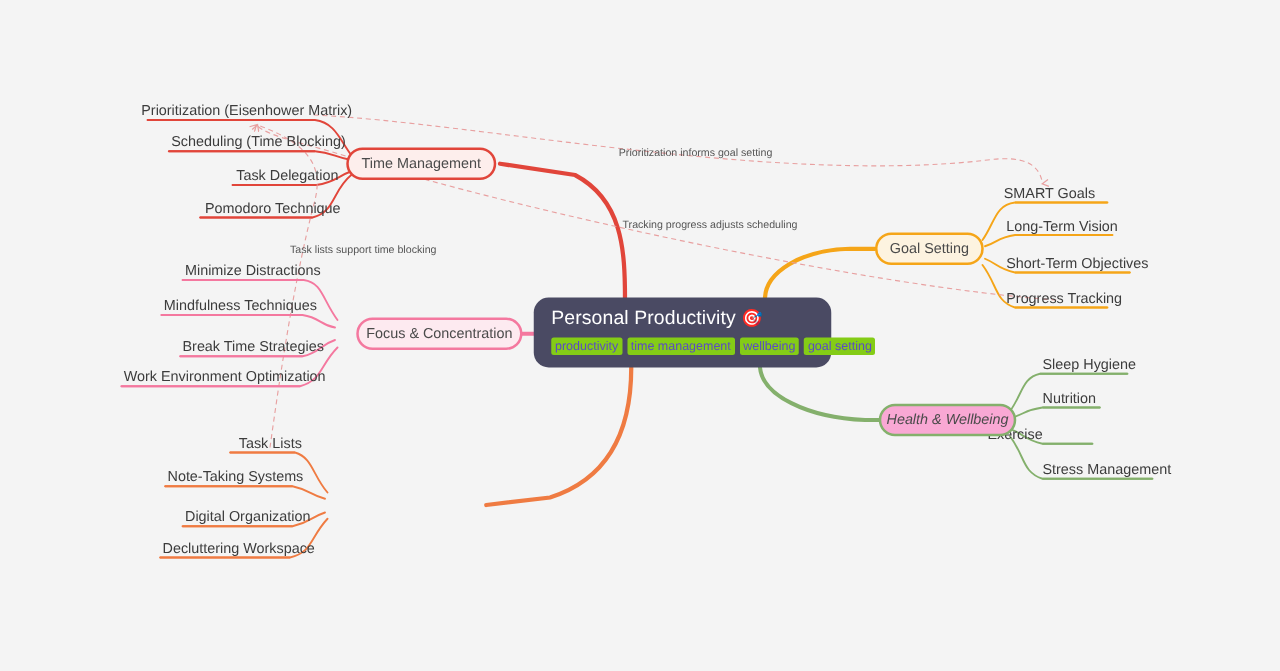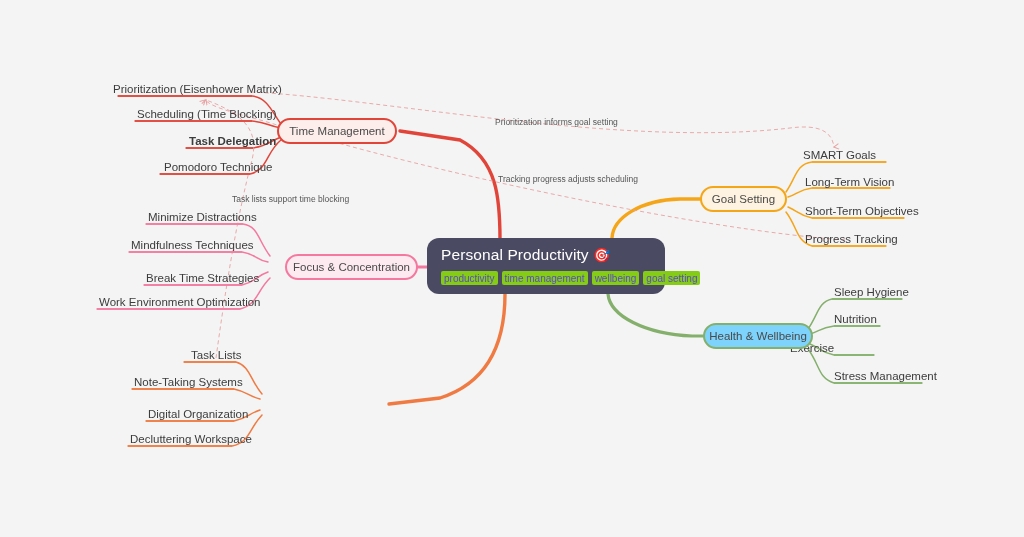--- a/index.html
+++ b/index.html
@@ -209,25 +209,25 @@
     </div>
   </div>
 
   <div class="pill" style="left:277px; top:118px; width:120px; border-color:#e1453a; background:#fdeeec;">Time Management</div>
 
   <div class="pill" style="left:265px; top:254px; width:133px; border-color:#f4789f; background:#fdeaf0;margin-left:20px;">Focus &amp; Concentration</div>
 
 
   <div class="pill" style="left:700px; top:186px; width:87px; border-color:#f5a518; background:#fdf3e0;">Goal Setting</div>
 
-  <div class="pill" style="left:703px; top:323px; width:110px; border-color:#84b06c; background:#7dd3fc;">Health &amp; Wellbeing</div>
+  <div class="pill" style="left:703px; top:323px; width:110px; border-color:#84b06c; background:#f9a8d4;font-style:italic;">Health &amp; Wellbeing</div>
 
   <div class="leaf" style="left:113px; top:82px;">Prioritization (Eisenhower Matrix)</div>
   <div class="leaf" style="left:137px; top:107px;">Scheduling (Time Blocking)</div>
-  <div class="leaf" style="left:189px; top:134px;font-weight:bold;">Task Delegation</div>
+  <div class="leaf" style="left:189px; top:134px;">Task Delegation</div>
   <div class="leaf" style="left:164px; top:160px;">Pomodoro Technique</div>
 
   <div class="leaf" style="left:148px; top:210px;">Minimize Distractions</div>
   <div class="leaf" style="left:131px; top:238px;">Mindfulness Techniques</div>
   <div class="leaf" style="left:146px; top:271px;">Break Time Strategies</div>
   <div class="leaf" style="left:99px; top:295px;">Work Environment Optimization</div>
 
   <div class="leaf" style="left:191px; top:348px;">Task Lists</div>
   <div class="leaf" style="left:134px; top:375px;">Note-Taking Systems</div>
   <div class="leaf" style="left:148px; top:407px;">Digital Organization</div>

